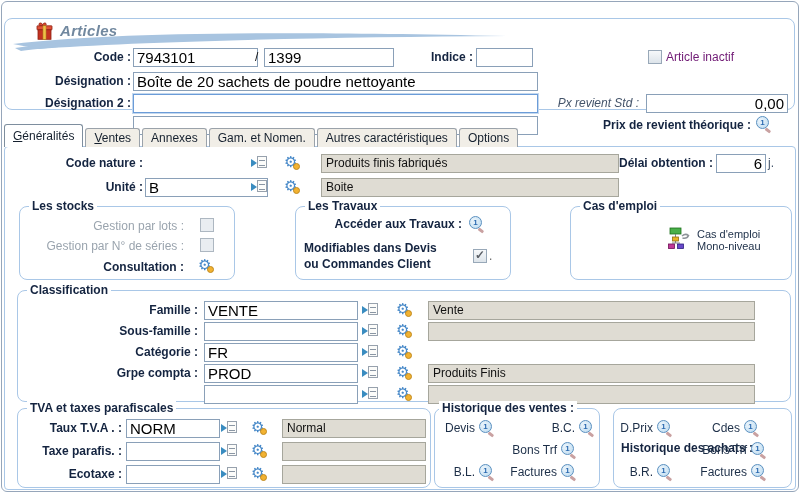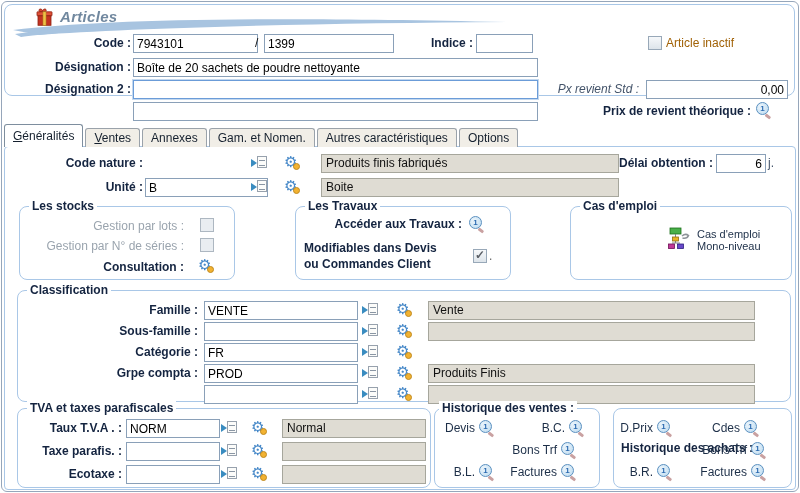--- a/index.html
+++ b/index.html
@@ -1,26 +1,26 @@
 <!DOCTYPE html>
 <html><head>
 <meta charset="utf-8">
 <style>
   html,body{margin:0;padding:0;background:#fff;}
   body{width:800px;height:493px;overflow:hidden;font-family:"Liberation Sans",sans-serif;font-size:12px;color:#111;}
   .window{position:relative;width:796px;height:489px;margin:1px;border:1px solid #96a6ba;border-radius:6px;background:#fff;}
   .panel{position:absolute;border:1px solid #a9c7e7;border-radius:8px;background:#fff;box-sizing:border-box;}
-  #header-panel{left:2px;top:2px;width:791px;height:92px;}
+  #header-panel{left:2px;top:16px;width:791px;height:92px;}
   #content-panel{left:2px;top:144px;width:792px;height:344px;border-radius:4px;}
   .lbl{position:absolute;font-weight:bold;color:#142440;text-align:right;white-space:nowrap;}
-  .lbl.plain{font-weight:normal;color:#a16207;}
+  .lbl.plain{font-weight:normal;color:#701a75;}
   .lbl.gray{color:#9aa4ae;}
   .lbl.ital{font-weight:normal;font-style:italic;color:#44546a;}
   .in{position:absolute;height:17px;box-sizing:content-box;border:1px solid #8aa0b8;background:#fff;color:#000;
-      font-family:"Liberation Sans",sans-serif;font-size:12px;padding:0 3px;outline:none;}
+      font-family:"Liberation Sans",sans-serif;font-size:15px;padding:0 3px;outline:none;}
   .in.num{text-align:right;}
   .in.focused{border-color:#6b9cd8;box-shadow:0 0 0 1px #c3d8ef;}
   .ro{position:absolute;height:15px;background:#dfdcd3;border:1px solid #a6a69c;font-size:12px;padding:1px 4px;
       color:#111;white-space:nowrap;overflow:hidden;}
   .grp{position:absolute;border:1px solid #a9c7e7;border-radius:8px;background:#fff;}
   .legend{position:absolute;top:-8px;left:9px;background:#fff;padding:0 3px;font-weight:bold;color:#142440;white-space:nowrap;}
   .txt{position:absolute;white-space:nowrap;}
   
   #tabstrip{position:absolute;left:2px;top:122px;height:23px;display:flex;align-items:flex-end;gap:2px;z-index:5;}
   .tab{box-sizing:border-box;height:19px;padding:2px 8px 0;background:#f1eee7;border:1px solid #9aa2aa;
@@ -222,21 +222,21 @@
     </div>
 
     <div class="grp" style="left:429px;top:261px;width:164px;height:78px;">
       <span class="legend" style="left:4px;">Historique des ventes :</span>
       <div class="hist" style="top:11px;right:104px;">
         <span class="hlbl">Devis</span>
         <span class="mag">
             <span class="lens">1</span>
           </span>
       </div>
-      <div class="hist" style="top:11px;right:14px;">
+      <div class="hist" style="top:11px;right:4px;">
         <span class="hlbl">B.C.</span>
         <span class="mag">
             <span class="lens">1</span>
           </span>
       </div>
       <div class="hist" style="top:33px;right:22px;">
         <span class="hlbl">Bons Trf</span>
         <span class="mag">
             <span class="lens">1</span>
           </span>

